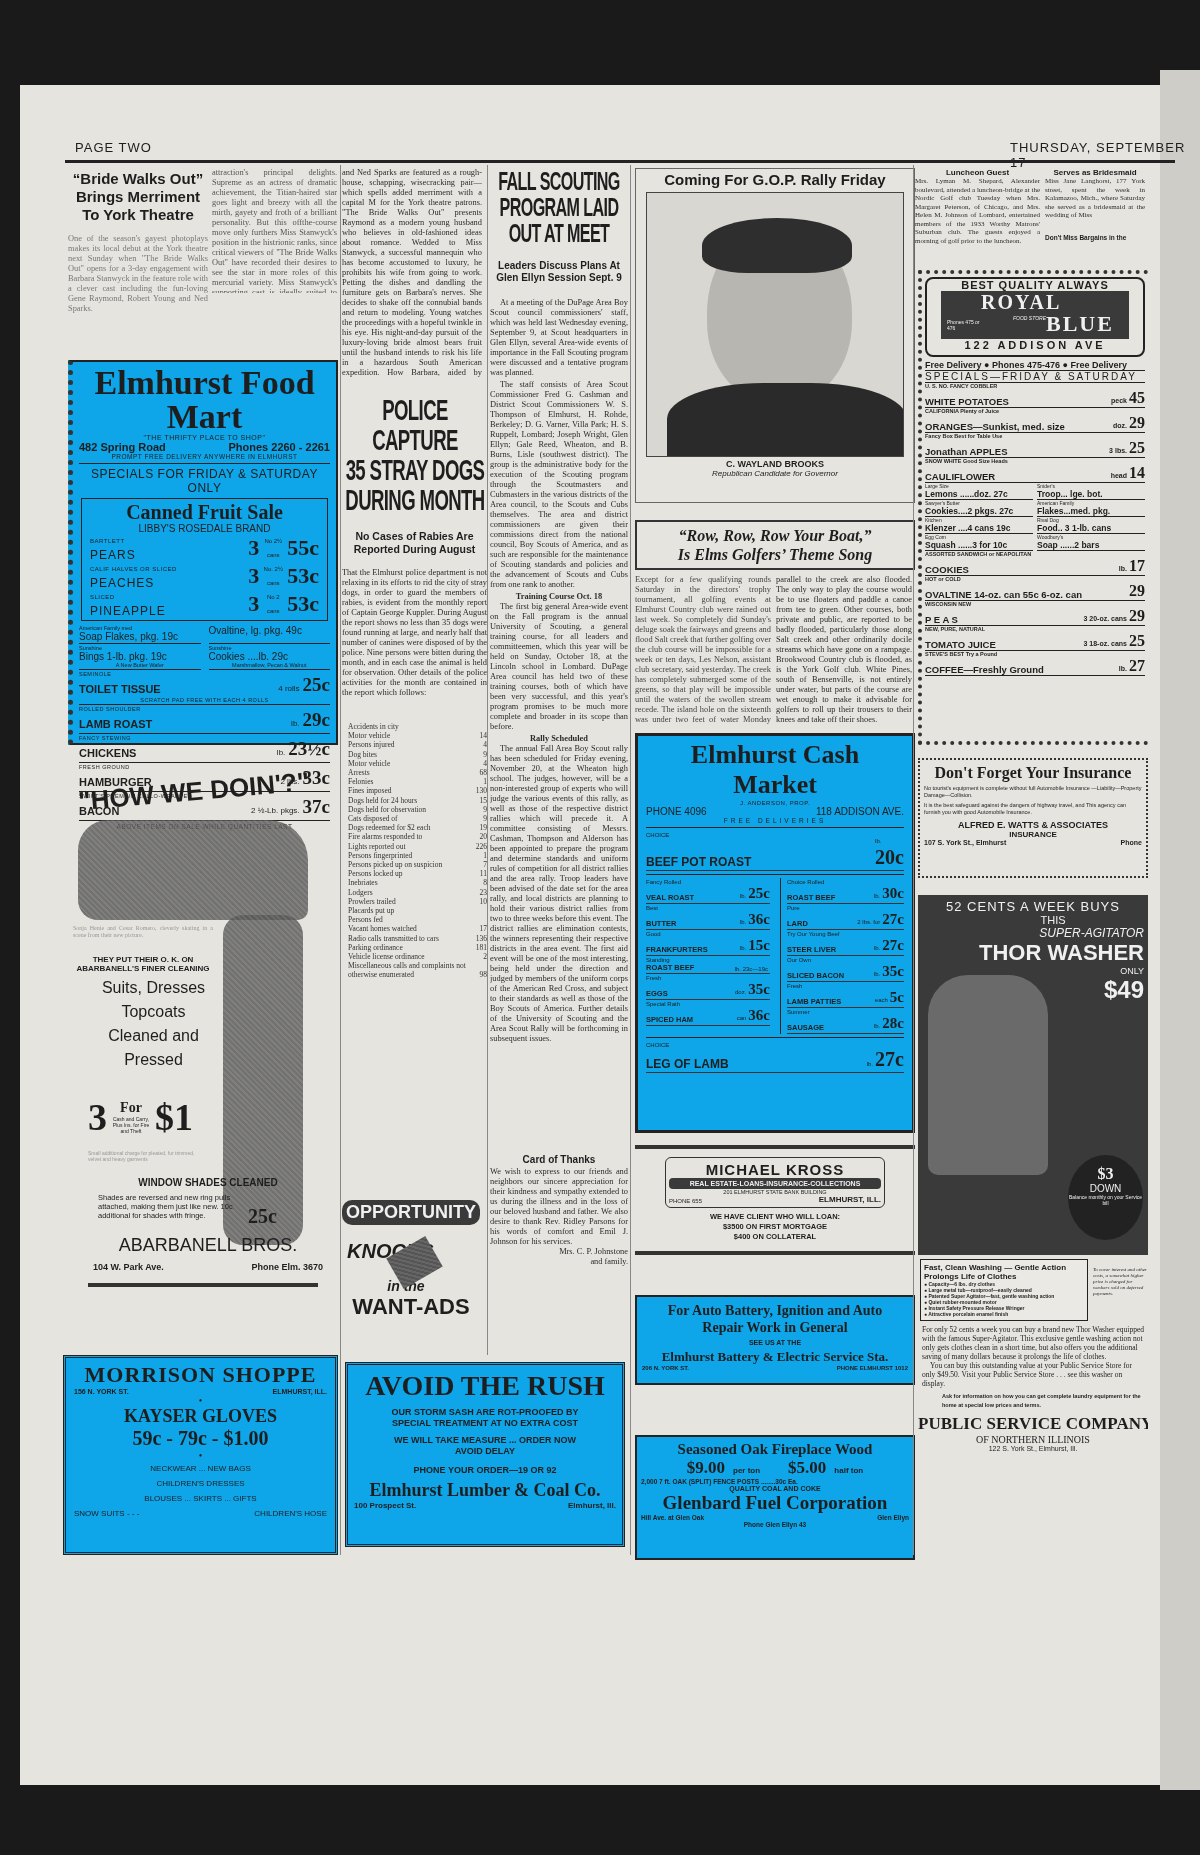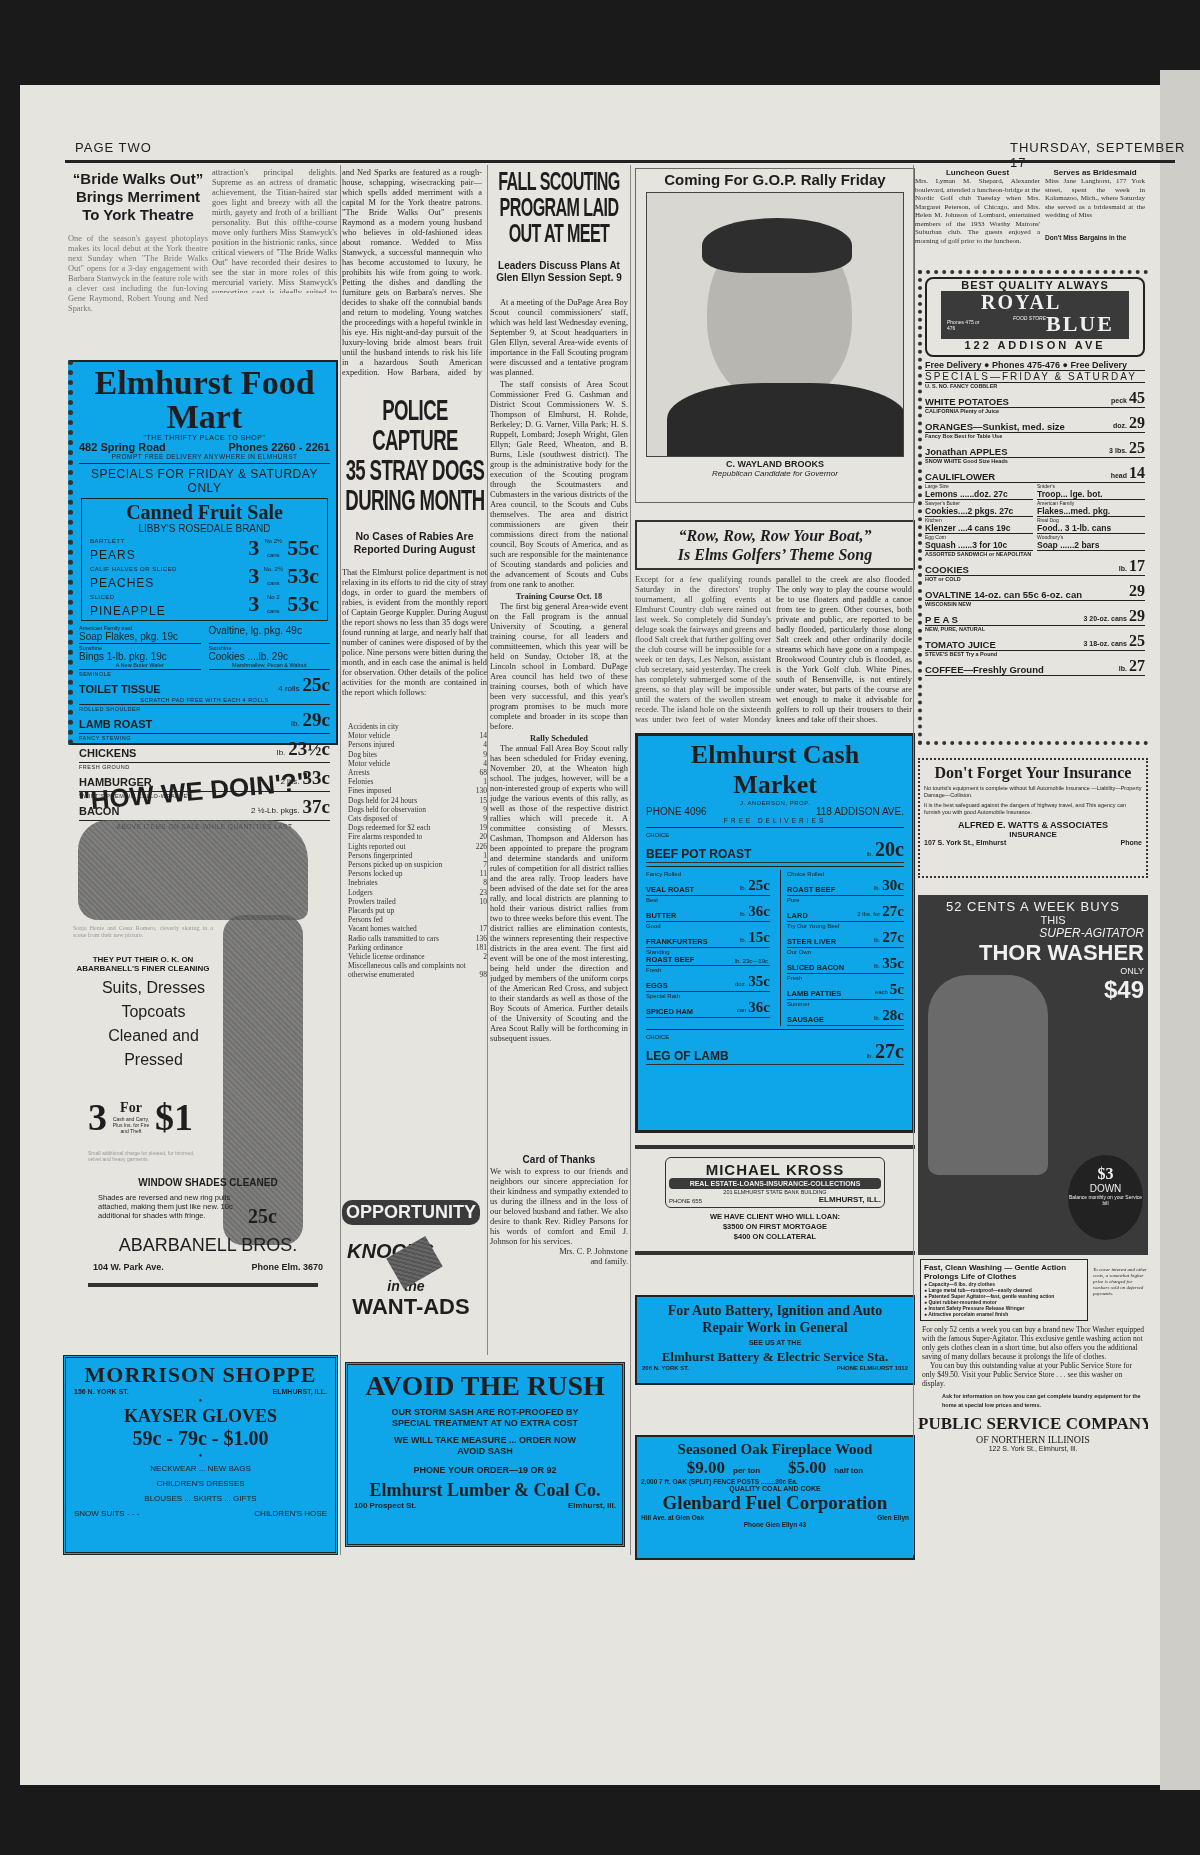--- a/index.html
+++ b/index.html
@@ -353,21 +353,21 @@
 </div>
 
 <div class="abs box dbl" style="left:345px;top:1362px;width:280px;height:185px;padding:6px;">
   <div style="font-size:28px;font-weight:bold;text-align:center;line-height:30px;">AVOID THE RUSH</div>
   <div class="sans" style="font-size:9px;font-weight:bold;text-align:center;line-height:11px;margin-top:6px;">
     <div>OUR STORM SASH ARE ROT-PROOFED BY</div>
     <div>SPECIAL TREATMENT AT NO EXTRA COST</div>
   </div>
   <div class="sans" style="font-size:9px;font-weight:bold;text-align:center;line-height:11px;margin-top:6px;">
     <div>WE WILL TAKE MEASURE ... ORDER NOW</div>
-    <div>AVOID SASH</div>
+    <div>AVOID DELAY</div>
   </div>
   <div class="sans" style="font-size:9px;font-weight:bold;text-align:center;margin-top:8px;">PHONE YOUR ORDER—19 OR 92</div>
   <div style="font-size:18px;font-weight:bold;text-align:center;margin-top:5px;">Elmhurst Lumber &amp; Coal Co.</div>
   <div class="row sans" style="font-size:8px;font-weight:bold;">
     <span>100 Prospect St.</span>
     <span>Elmhurst, Ill.</span>
   </div>
 </div>
 
 <div class="abs" style="left:490px;top:168px;width:138px;">
@@ -416,21 +416,21 @@
     <span>PHONE 4096</span>
     <span>118 ADDISON AVE.</span>
   </div>
   <div class="small" style="text-align:center;letter-spacing:3px;font-size:6.5px;">FREE DELIVERIES</div>
   <div class="hr"></div>
   <div id="cm-top">
       <div style="border-bottom: 1px solid rgb(51, 51, 51); padding: 1px 0px;">
         <div class="sans" style="font-size: 6px;">CHOICE</div>
         <div class="row">
           <span class="sans" style="font-size: 12px; font-weight: bold;">BEEF POT ROAST</span>
-          <span style="display: flex; align-items: baseline; gap: 2px;">
+          <span style="display: flex; align-items: baseline; gap: 2px; flex-direction: column;">
             <span class="sans" style="font-size: 6px;">lb.</span>
             <span class="price" style="font-size: 20px;">20c</span>
           </span>
         </div>
       </div>
     </div>
   <div class="hr"></div>
   <div style="display:grid;grid-template-columns:1fr 1fr;gap:0 10px;">
     <div id="cm-left">
         <div style="border-bottom: 1px solid rgb(51, 51, 51); padding: 1px 0px;">

